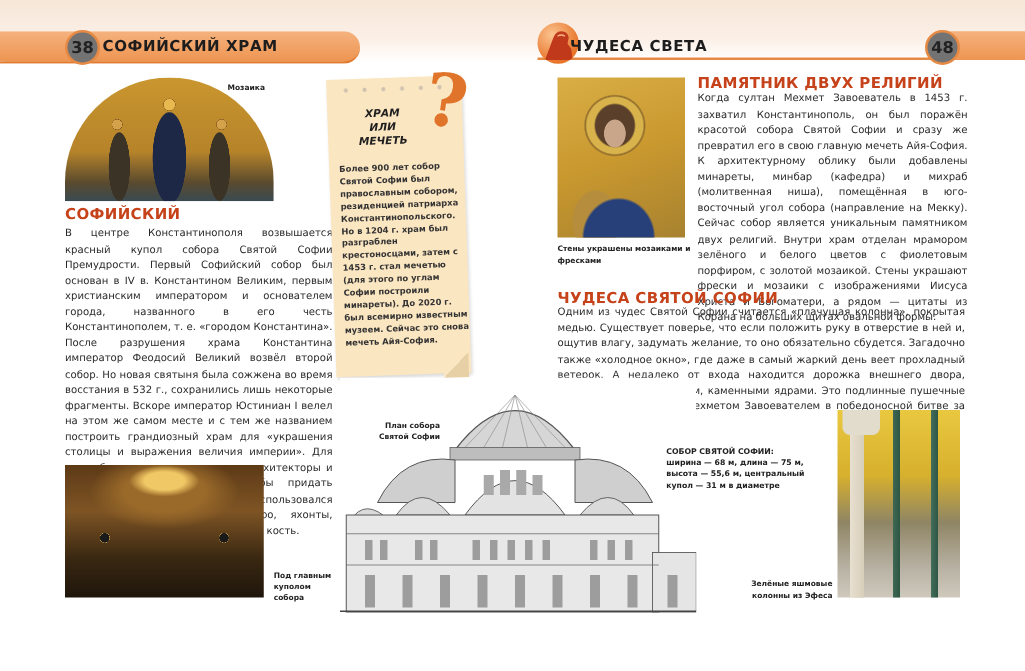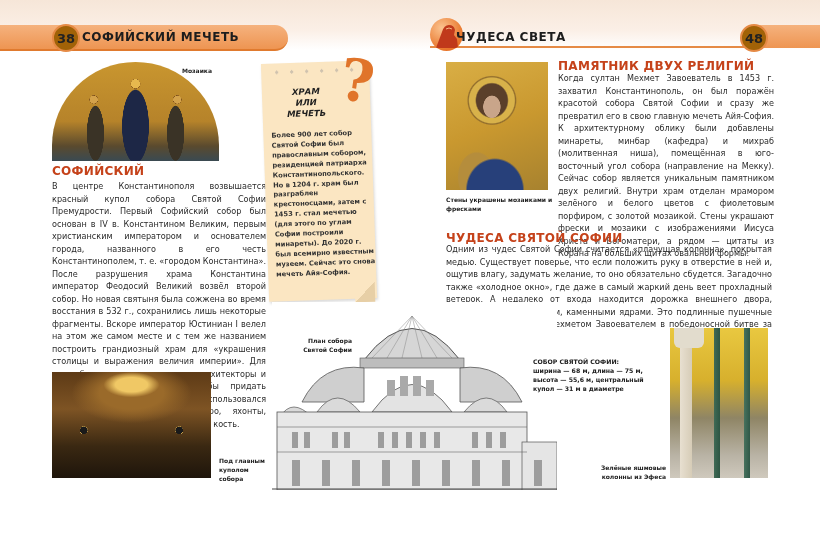--- a/index.html
+++ b/index.html
@@ -23,21 +23,21 @@
   .hbar-right {
     position: absolute; left: 430px; top: 46px; width: 390px; height: 2px;
     background: #e58a45;
   }
   .hbar-right-tail {
     position: absolute; left: 760px; top: 25px; width: 60px; height: 23px;
     background: linear-gradient(180deg, #f5b27e, #ee9552);
   }
   .pagenum {
     position: absolute; top: 24px; width: 24px; height: 24px; border-radius: 50%;
-    background: #a16207; border: 2px solid #e58a45;
+    background: #737373; border: 2px solid #e58a45;
     font: bold 13px "DejaVu Sans", sans-serif; color: #222;
     display: flex; align-items: center; justify-content: center;
   }
   .htitle {
     position: absolute; top: 30px;
     font: bold 12px "DejaVu Sans", sans-serif; letter-spacing: 0.5px; color: #1d1d1d;
   }
   .logo {
     position: absolute; left: 430px; top: 18px; width: 33px; height: 33px; border-radius: 50%;
     background: radial-gradient(circle at 35% 30%, #fbc38f, #e8752a 70%);
@@ -135,21 +135,21 @@
   
   .cathedral { position: absolute; left: 272px; top: 302px; width: 285px; height: 188px; }
 </style>
 </head>
 <body>
 
 <div class="topfade"></div>
 
 <div class="hbar-left"></div>
 <div class="pagenum" style="left:52px;">38</div>
-<div class="htitle" style="left:82px;">СОФИЙСКИЙ МЕЧЕТЬ</div>
+<div class="htitle" style="left:82px;">СОФИЙСКИЙ ХРАМ</div>
 
 <div class="hbar-right"></div>
 <div class="hbar-right-tail"></div>
 <div class="logo">
   <svg width="33" height="33" viewBox="0 0 33 33">
     <path d="M6 30 L9 22 L12 14 Q14 7 19 7 Q24 7 25 12 L24 17 L27 21 L28 30 Z" fill="#c0391b"></path>
     <path d="M16 11 Q19 9 22 11" stroke="#f7b785" stroke-width="1" fill="none"></path>
   </svg>
 </div>
 <div class="htitle" style="left:456px;">ЧУДЕСА СВЕТА</div>

